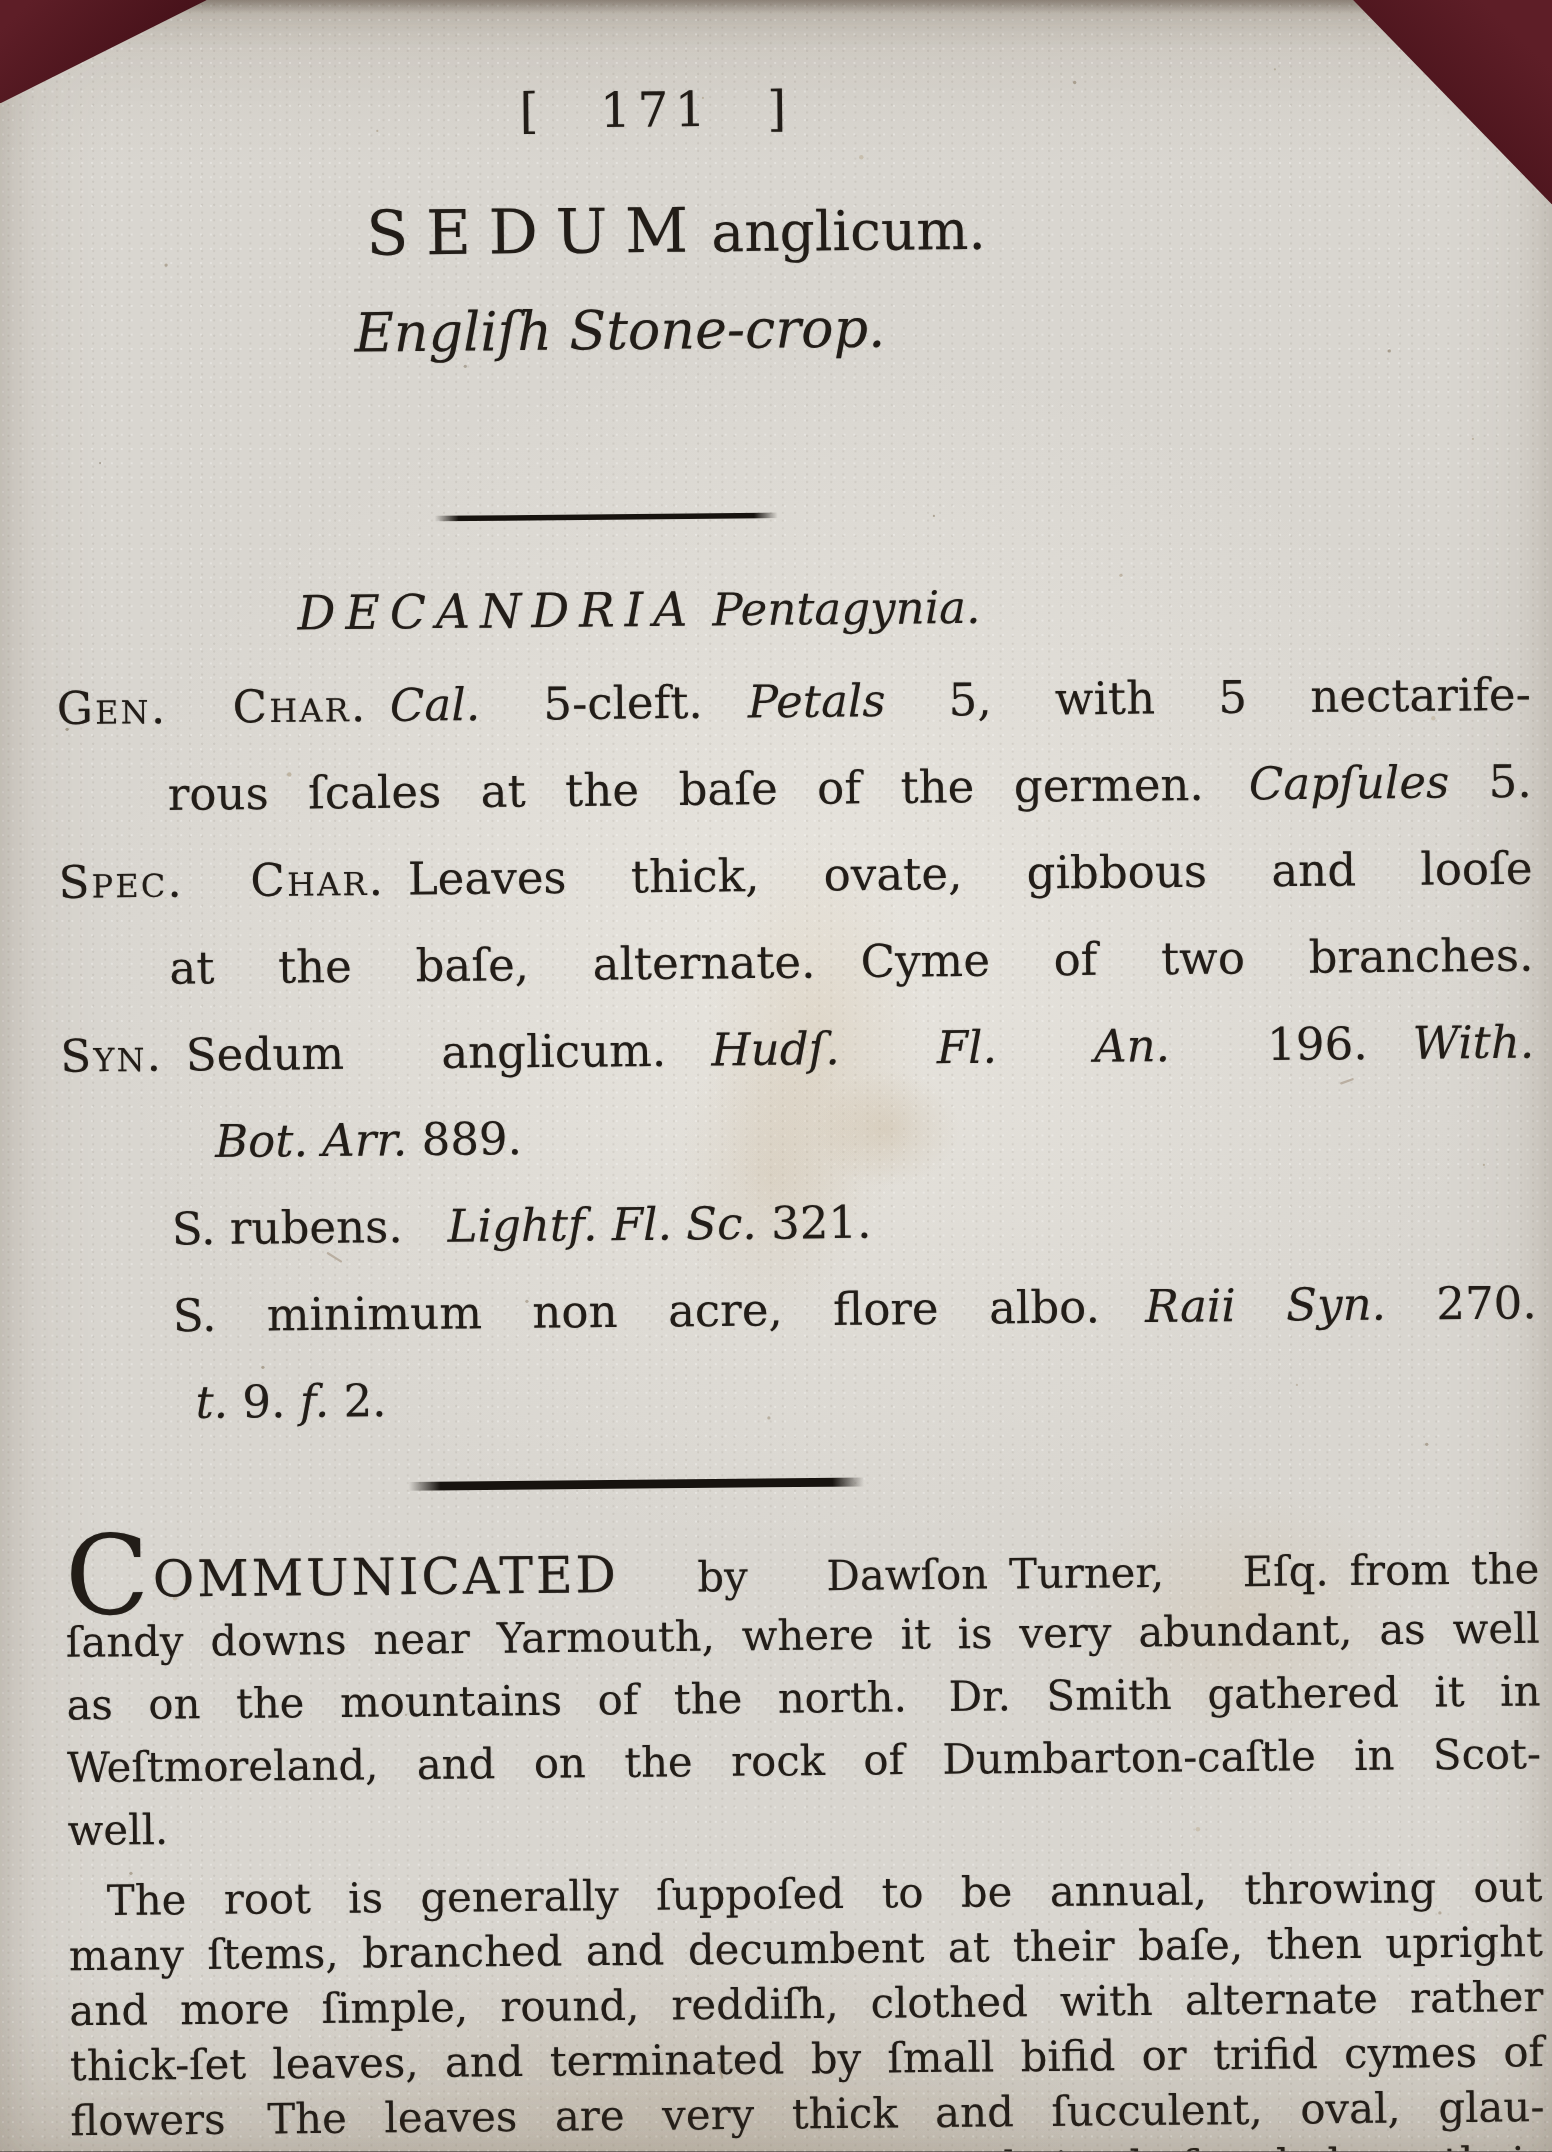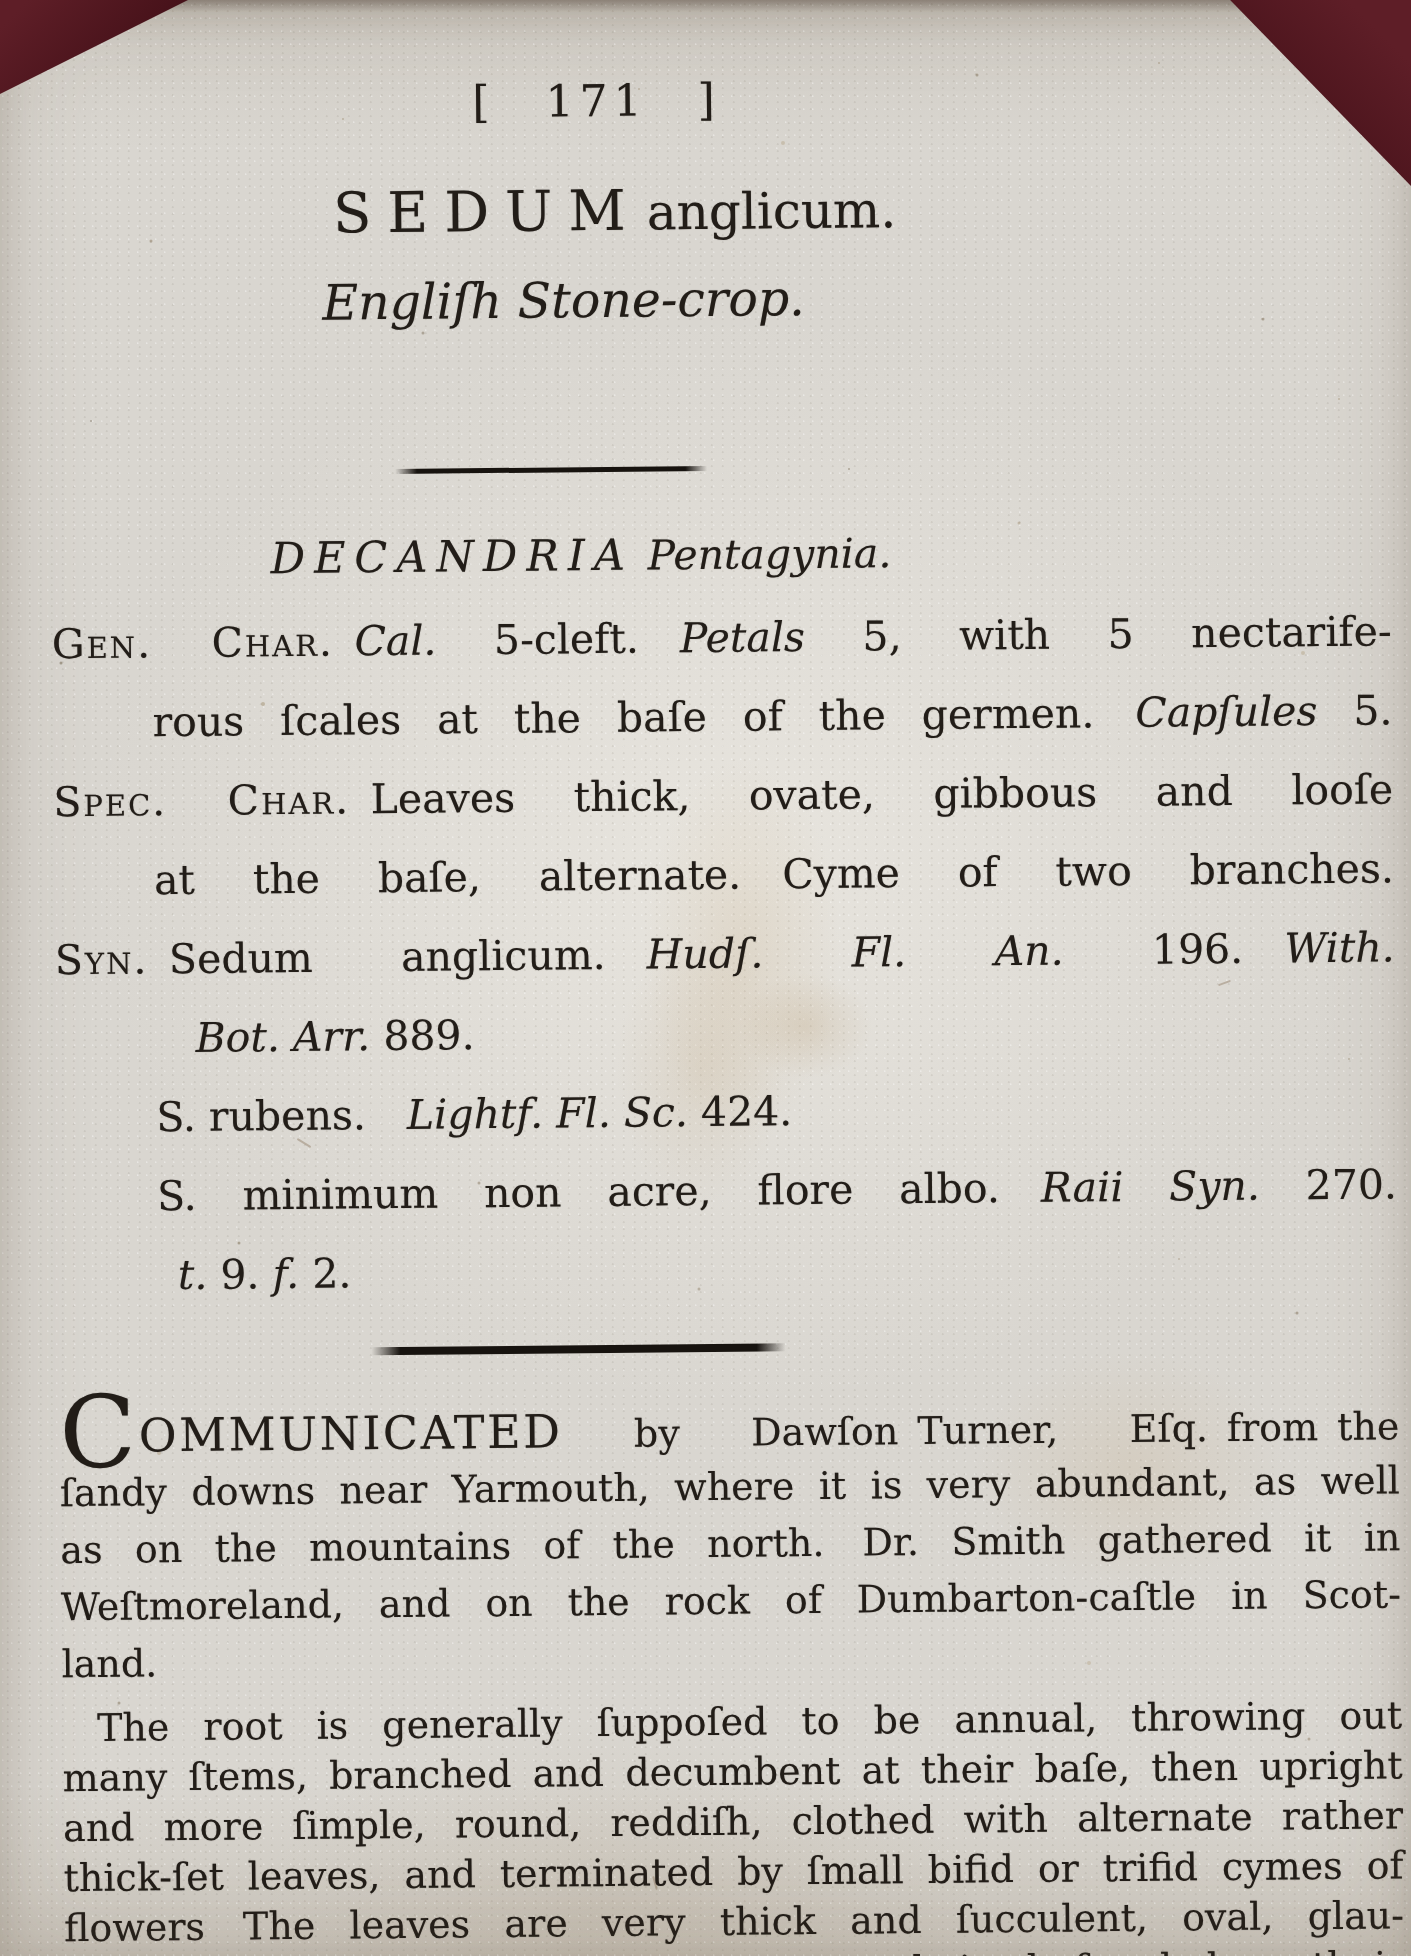--- a/index.html
+++ b/index.html
@@ -122,34 +122,34 @@
         <div class="line jl"><span class="run sc">Gen. Char.</span><span class="run r"> </span><span class="run i">Cal.</span><span class="run r"> 5-cleft.  </span><span class="run i">Petals</span><span class="run r"> 5, with 5 nectarife-</span></div>
         <div class="line jl ind100"><span class="run r">rous ſcales at the baſe of the germen.  </span><span class="run i">Capſules</span><span class="run r"> 5.</span></div>
       </div>
       <div class="grp">
         <div class="line jl"><span class="run sc">Spec. Char.</span><span class="run r"> Leaves thick, ovate, gibbous and looſe</span></div>
         <div class="line jl ind100"><span class="run r">at the baſe, alternate.  Cyme of two branches.</span></div>
       </div>
       <div class="grp">
         <div class="line jl"><span class="run sc">Syn.</span><span class="run r"> Sedum anglicum.  </span><span class="run i">Hudſ. Fl. An.</span><span class="run r"> 196.  </span><span class="run i">With.</span></div>
         <div class="line nj ind140"><span class="run i">Bot. Arr.</span><span class="run r"> 889.</span></div>
-        <div class="line nj ind100"><span class="run r">S. rubens.  </span><span class="run i">Lightf. Fl. Sc.</span><span class="run r"> 424.</span></div>
+        <div class="line nj ind100"><span class="run r">S. rubens.  </span><span class="run i">Lightf. Fl. Sc.</span><span class="run r"> 321.</span></div>
         <div class="line jl ind100"><span class="run r">S. minimum non acre, flore albo.  </span><span class="run i">Raii Syn.</span><span class="run r"> 270.</span></div>
         <div class="line nj ind120"><span class="run i">t.</span><span class="run r"> 9. </span><span class="run i">f.</span><span class="run r"> 2.</span></div>
       </div>
     </div>
 
     <div class="rule rule-2"></div>
 
     <div class="blk blk-comm">
       <div class="line jl"><span class="run bigc">C</span><span class="run caps">OMMUNICATED</span><span class="run r"> by Dawſon Turner, Eſq. from the</span></div>
       <div class="line jl"><span class="run r">ſandy downs near Yarmouth, where it is very abundant, as well</span></div>
       <div class="line jl"><span class="run r">as on the mountains of the north.  Dr. Smith gathered it in</span></div>
       <div class="line jl"><span class="run r">Weſtmoreland, and on the rock of Dumbarton-caſtle in Scot-</span></div>
-      <div class="line nj"><span class="run r">land.</span></div>
+      <div class="line nj"><span class="run r">well.</span></div>
     </div>
 
     <div class="blk blk-desc">
       <div class="line jl ind35"><span class="run r">The root is generally ſuppoſed to be annual, throwing out</span></div>
       <div class="line jl"><span class="run r">many ſtems, branched and decumbent at their baſe, then upright</span></div>
       <div class="line jl"><span class="run r">and more ſimple, round, reddiſh, clothed with alternate rather</span></div>
       <div class="line jl"><span class="run r">thick-ſet leaves, and terminated by ſmall bifid or trifid cymes of</span></div>
       <div class="line jl"><span class="run r">flowers  The leaves are very thick and ſucculent, oval, glau-</span></div>
       <div class="line jl"><span class="run r">cous, with a blunt protuberance at their baſe, below their</span></div>
     </div>

